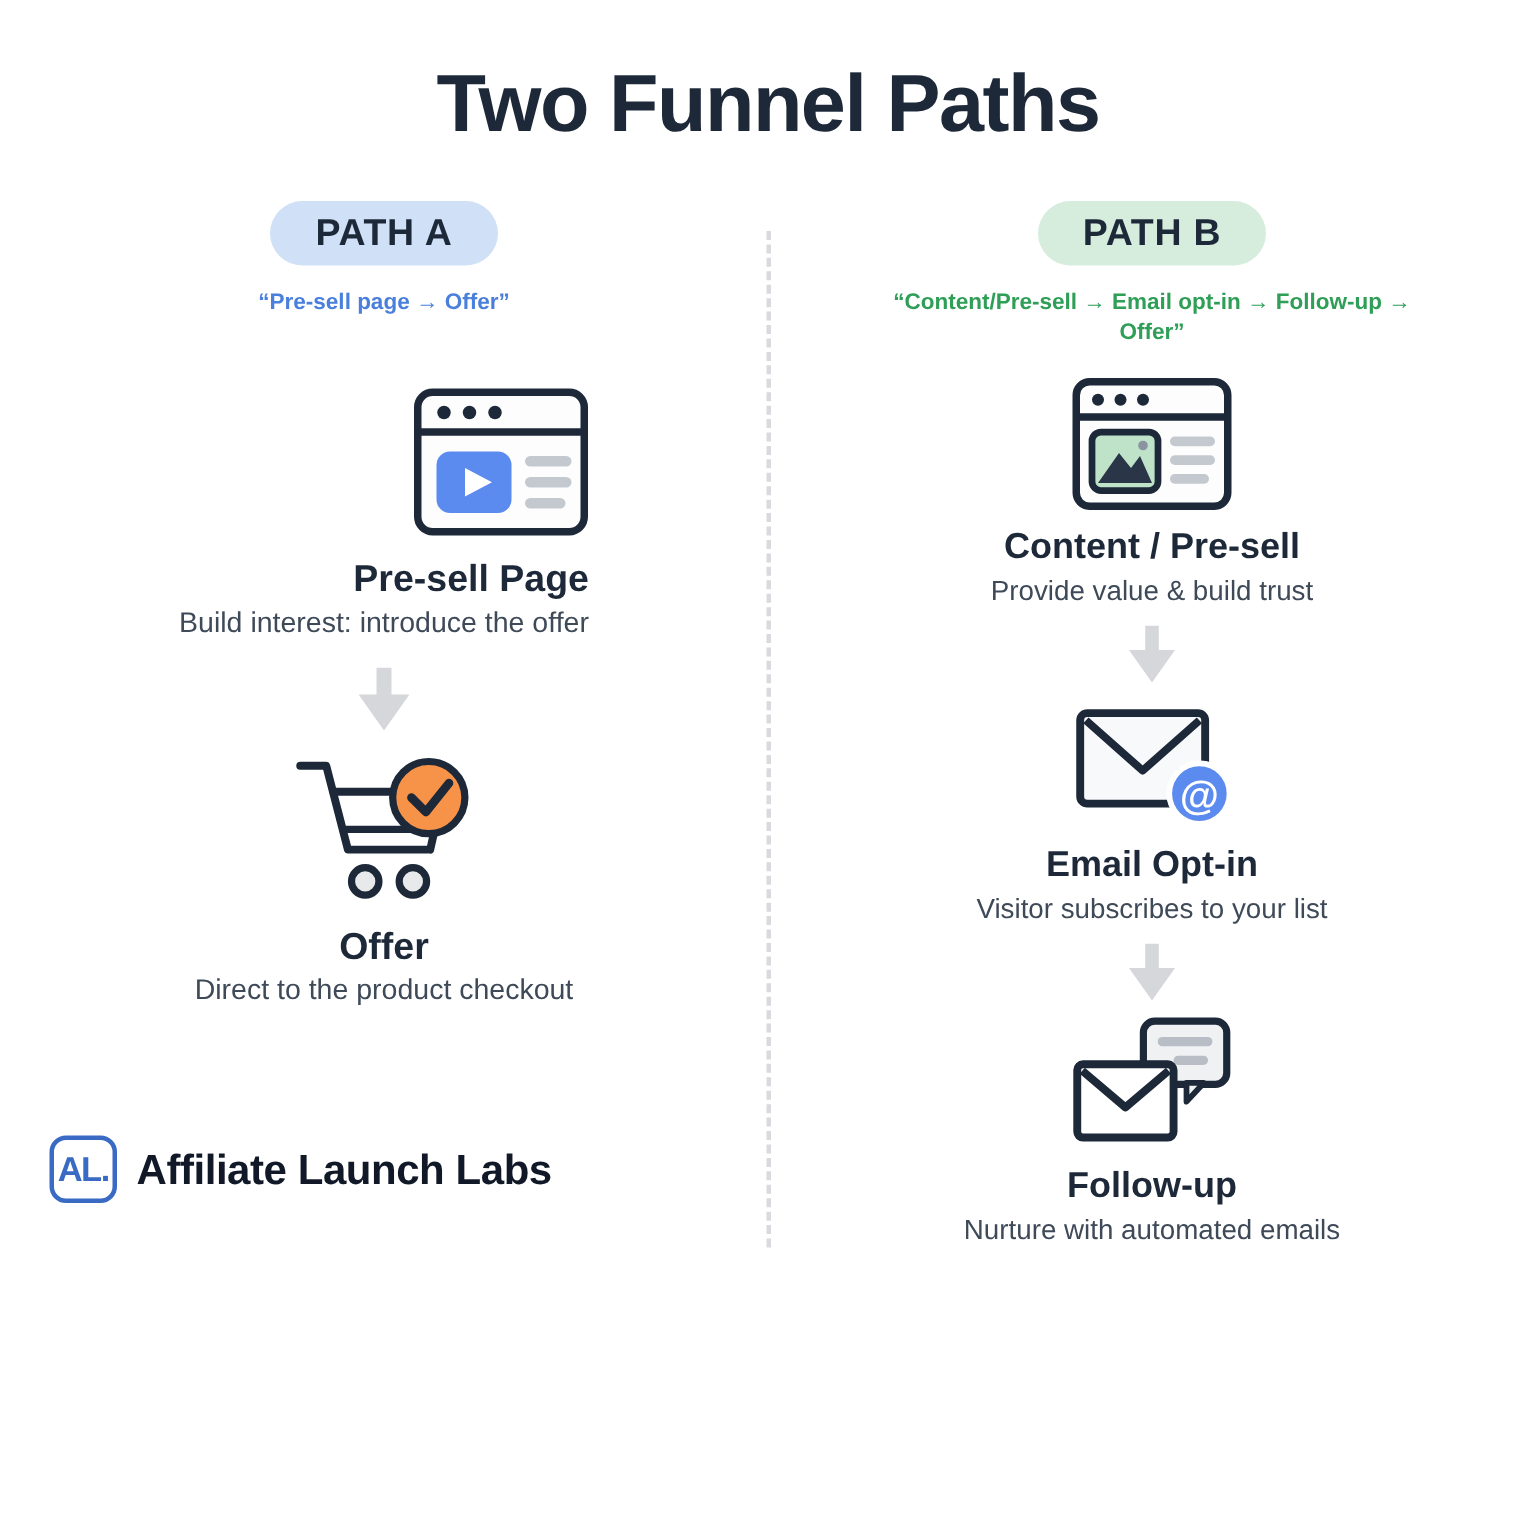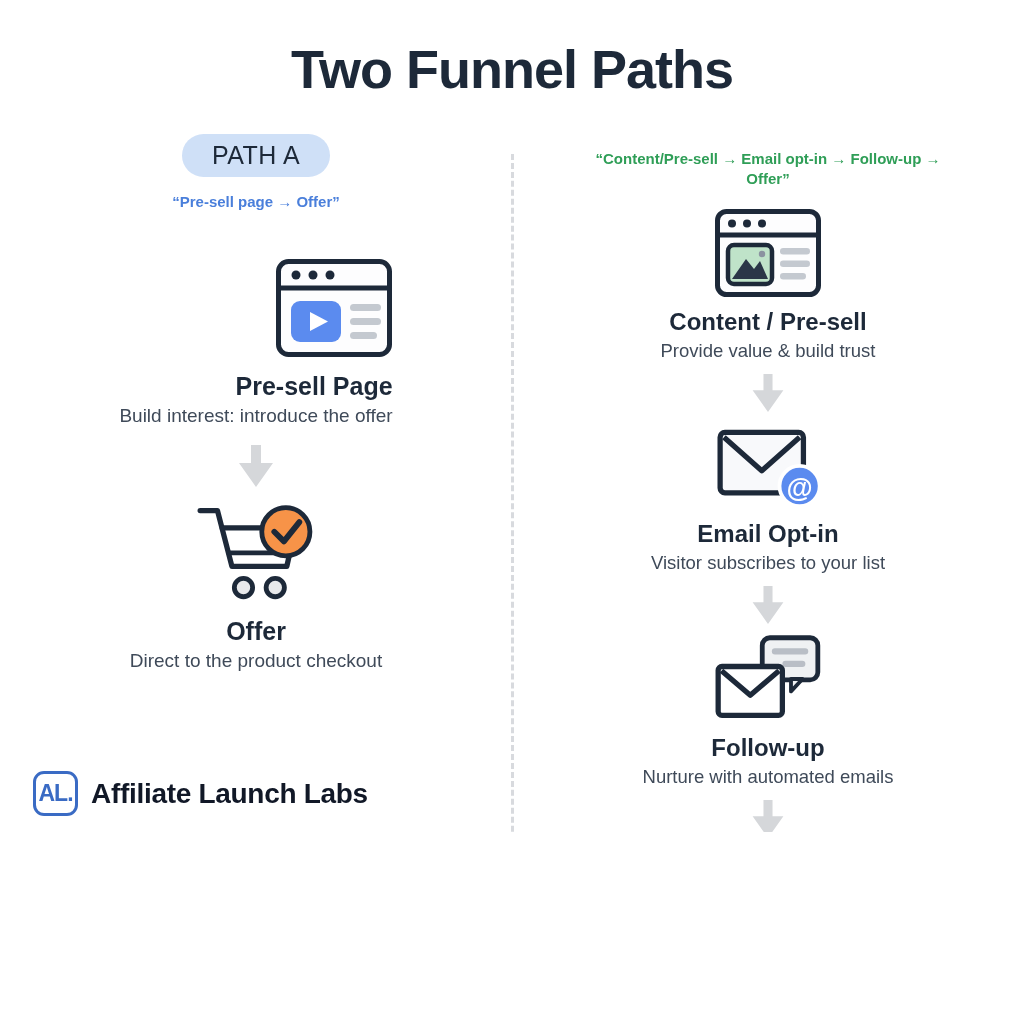--- a/index.html
+++ b/index.html
@@ -15,21 +15,21 @@
     color:var(--title_navy, #1d2939);
   }
   .columns { display:flex; margin-top:34px; position:relative; }
   .col { width:50%; display:flex; flex-direction:column; align-items:center; }
   .divider {
     position:absolute; left:511px; top:20px; height:812px; width:0;
     border-left:3px dashed var(--divider_gray, #d8dade);
   }
   .badge {
     display:inline-block; padding:7px 30px; border-radius:999px;
-    font-size:25px; font-weight:400; letter-spacing:0.5px;
+    font-size:25px; font-weight:700; letter-spacing:0.5px;
     color:var(--title_navy, #1d2939);
   }
   .badge-a { background:var(--path_a_badge_bg, #cfe0f7); }
   .badge-b { background:var(--path_b_badge_bg, #d6eddd); }
   .subtitle {
     margin-top:15px; font-size:15px; font-weight:700; text-align:center; line-height:1.3;
   }
   .subtitle-a { color:var(--path_a_accent, #4a7fdb); }
   .subtitle-b { color:var(--path_b_accent, #2f9e57); max-width:370px; }
   .step { display:flex; flex-direction:column; align-items:center; }
@@ -42,21 +42,21 @@
     color:var(--body_text, #3f4a59);
   }
   .icon { display:flex; align-items:center; justify-content:center; }
   .col-a .step-1 { margin-top:46px;align-items:flex-end; }
   .col-a .arrow { margin:18px 0 12px; }
   .col-b .step-1 { margin-top:20px; }
   .col-b .arrow { margin:12px 0 8px; }
   .col-b .step-title { margin-top:10px; font-size:24px;text-align:center; }
   .col-b .step-desc { font-size:18.5px; }
   .footer {
-    position:absolute; left:33px; bottom:16px;
+    position:absolute; left:33px; bottom:30px;
     display:flex; align-items:center; gap:13px;
   }
   .logo-mark {
     width:45px; height:45px; border:3.5px solid var(--logo_blue, #3a6bc4);
     border-radius:11px; display:flex; align-items:center; justify-content:center;
     color:var(--logo_blue, #3a6bc4); font-size:23px; font-weight:800; letter-spacing:-1px;
   }
   .brand-name { font-size:28px; font-weight:800; color:#111827; letter-spacing:-0.3px; }
   svg { display:block; }
 </style>
@@ -110,20 +110,21 @@
             <circle cx="96" cy="34" r="25" fill="#f79348" stroke="#1d2939" stroke-width="5"></circle>
             <path d="M84 34 L94 44 L110 24" fill="none" stroke="#1d2939" stroke-width="6" stroke-linecap="round" stroke-linejoin="round"></path>
           </svg>
         </span>
         <div class="step-title">Offer</div>
         <div class="step-desc">Direct to the product checkout</div>
       </div>
     </section>
 
     <section class="col col-b">
+      <div class="badge badge-b">PATH B</div>
       <div class="subtitle subtitle-b">“Content/Pre-sell → Email opt-in → Follow-up → Offer”</div>
 
       <div class="step step-1">
         <span class="icon">
           <svg width="108" height="90" viewBox="0 0 108 90">
             <rect x="3.5" y="3.5" width="101" height="83" rx="9" fill="#fdfdfe" stroke="#1d2939" stroke-width="5"></rect>
             <line x1="4" y1="27" x2="104" y2="27" stroke="#1d2939" stroke-width="5"></line>
             <circle cx="18" cy="15.5" r="4" fill="#1d2939"></circle>
             <circle cx="33" cy="15.5" r="4" fill="#1d2939"></circle>
             <circle cx="48" cy="15.5" r="4" fill="#1d2939"></circle>

